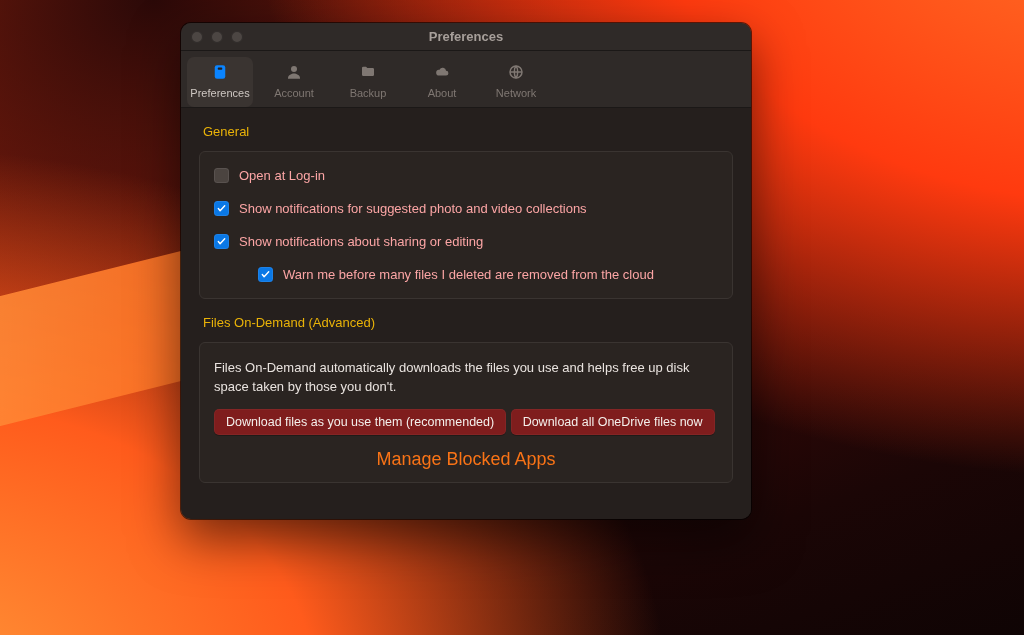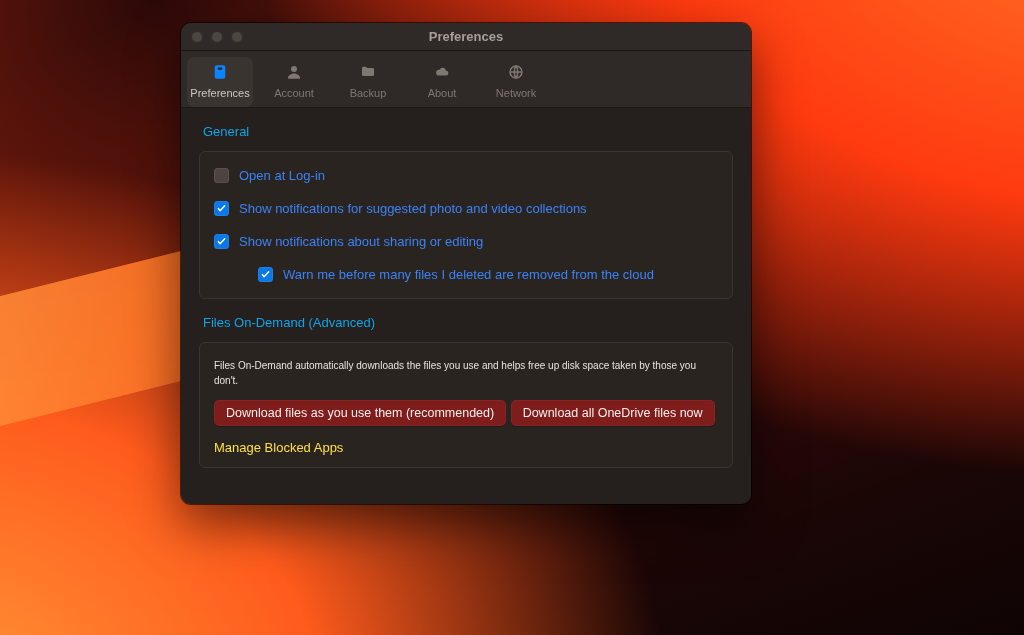--- a/index.html
+++ b/index.html
@@ -52,49 +52,49 @@
     cursor: default;
   }
   .tab.selected { background: #3a3431; color: #cfc8c3; }
   .tab .ticon { width: 20px; height: 18px; display:flex; align-items:center; justify-content:center; margin-bottom: 6px; }
   .tab .ticon svg { fill: currentColor; }
   .tab.selected .ticon { color: #0a84ff; }
 
   .content { padding: 10px 18px 20px 18px; background: #251f1d; }
 
   .section { border: 1px solid #3a3431; border-radius: 6px; margin: 12px 0 16px 0; padding: 12px 14px 12px 14px; background: #2a2421; }
-  .section-title { font-size: 13px; color: #0ea5e9; margin: 6px 4px 0 4px;}
+  .section-title { font-size: 13px; color: #eab308; margin: 6px 4px 0 4px;}
   .section + .section-title { margin-top: 2px; }
 
   .row { display: flex; align-items: center; gap: 10px; margin: 18px 0; }
   .row:first-child { margin-top: 4px; }
   .row:last-child { margin-bottom: 4px; padding-left: 44px; }
   .cb {
     width: 15px; height: 15px; border-radius: 3.5px; flex: 0 0 15px;
     display:flex; align-items:center; justify-content:center;
     box-shadow: inset 0 0 0 1px rgba(255,255,255,.08);
   }
   .cb.off { background: #4b4440; }
   .cb.on  { background: #0a78e6; }
   .cb svg { width: 11px; height: 11px; display:block; }
-  .lbl { font-size: 13px; color: #3b82f6; }
-
-  .desc { font-size: 10px; color: #e9e3df; line-height: 1.45; margin: 4px 0 12px 0; }
+  .lbl { font-size: 13px; color: #fca5a5; }
+
+  .desc { font-size: 13px; color: #e9e3df; line-height: 1.45; margin: 4px 0 12px 0; }
   .btn {
     display: inline-block;
     background: #7f1d1d;
     color: #f4efeb;
     font-size: 12.5px;
     padding: 6px 12px;
     border-radius: 5px;
     box-shadow: 0 1px 0 rgba(0,0,0,.25), inset 0 0 0 1px rgba(255,255,255,.04);
     cursor: default;
     margin-bottom: 14px;
   }
-  .link { color: #fde047; font-size: 13px; cursor: default; }
+  .link { color: #f97316; font-size: 18px; cursor: default; text-align: center; }
 </style>
 </head>
 <body>
 
 <div class="slash"></div>
 
 <div class="window">
 
   <div class="titlebar">
     <div class="traffic">

